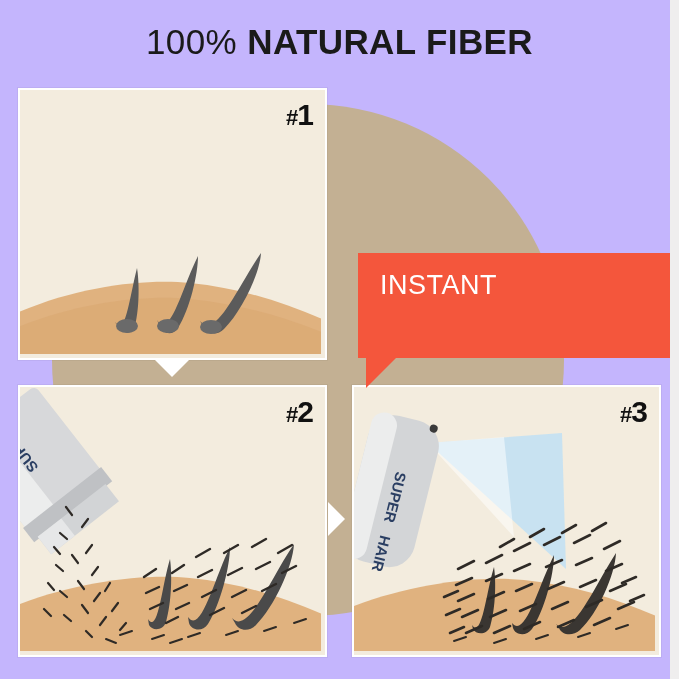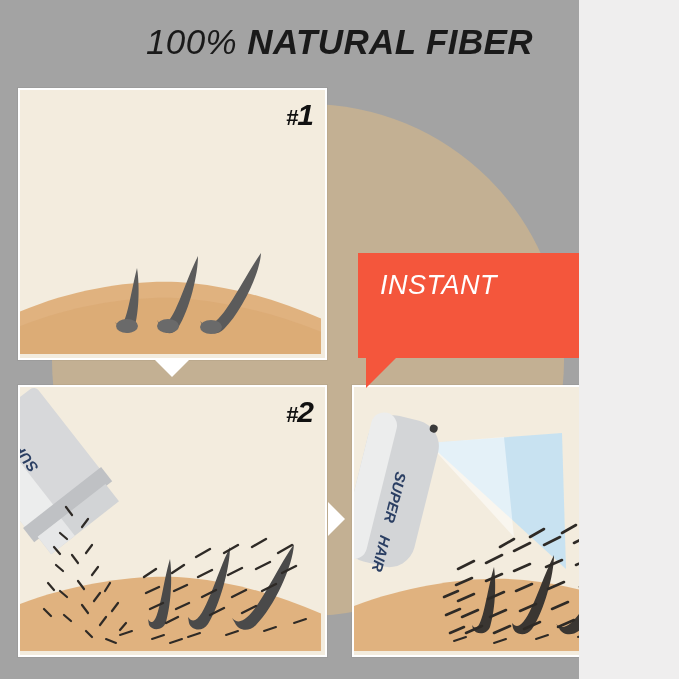--- a/index.html
+++ b/index.html
@@ -8,25 +8,24 @@
   }
   body {
     width: 679px;
     height: 679px;
     background: #efeeee;
     font-family: "Liberation Sans", sans-serif;
     overflow: hidden;
   }
   #root {
     position: relative;
-    width: 579px;
+    width: 670px;
     height: 679px;
-    background: #a3a3a3;
+    background: #c4b5fd;
     overflow: hidden;
-    font-style: italic;
   }
 
   
   .bg-circle {
     position: absolute;
     left: 52px;
     top: 104px;
     width: 512px;
     height: 512px;
     border-radius: 50%;

